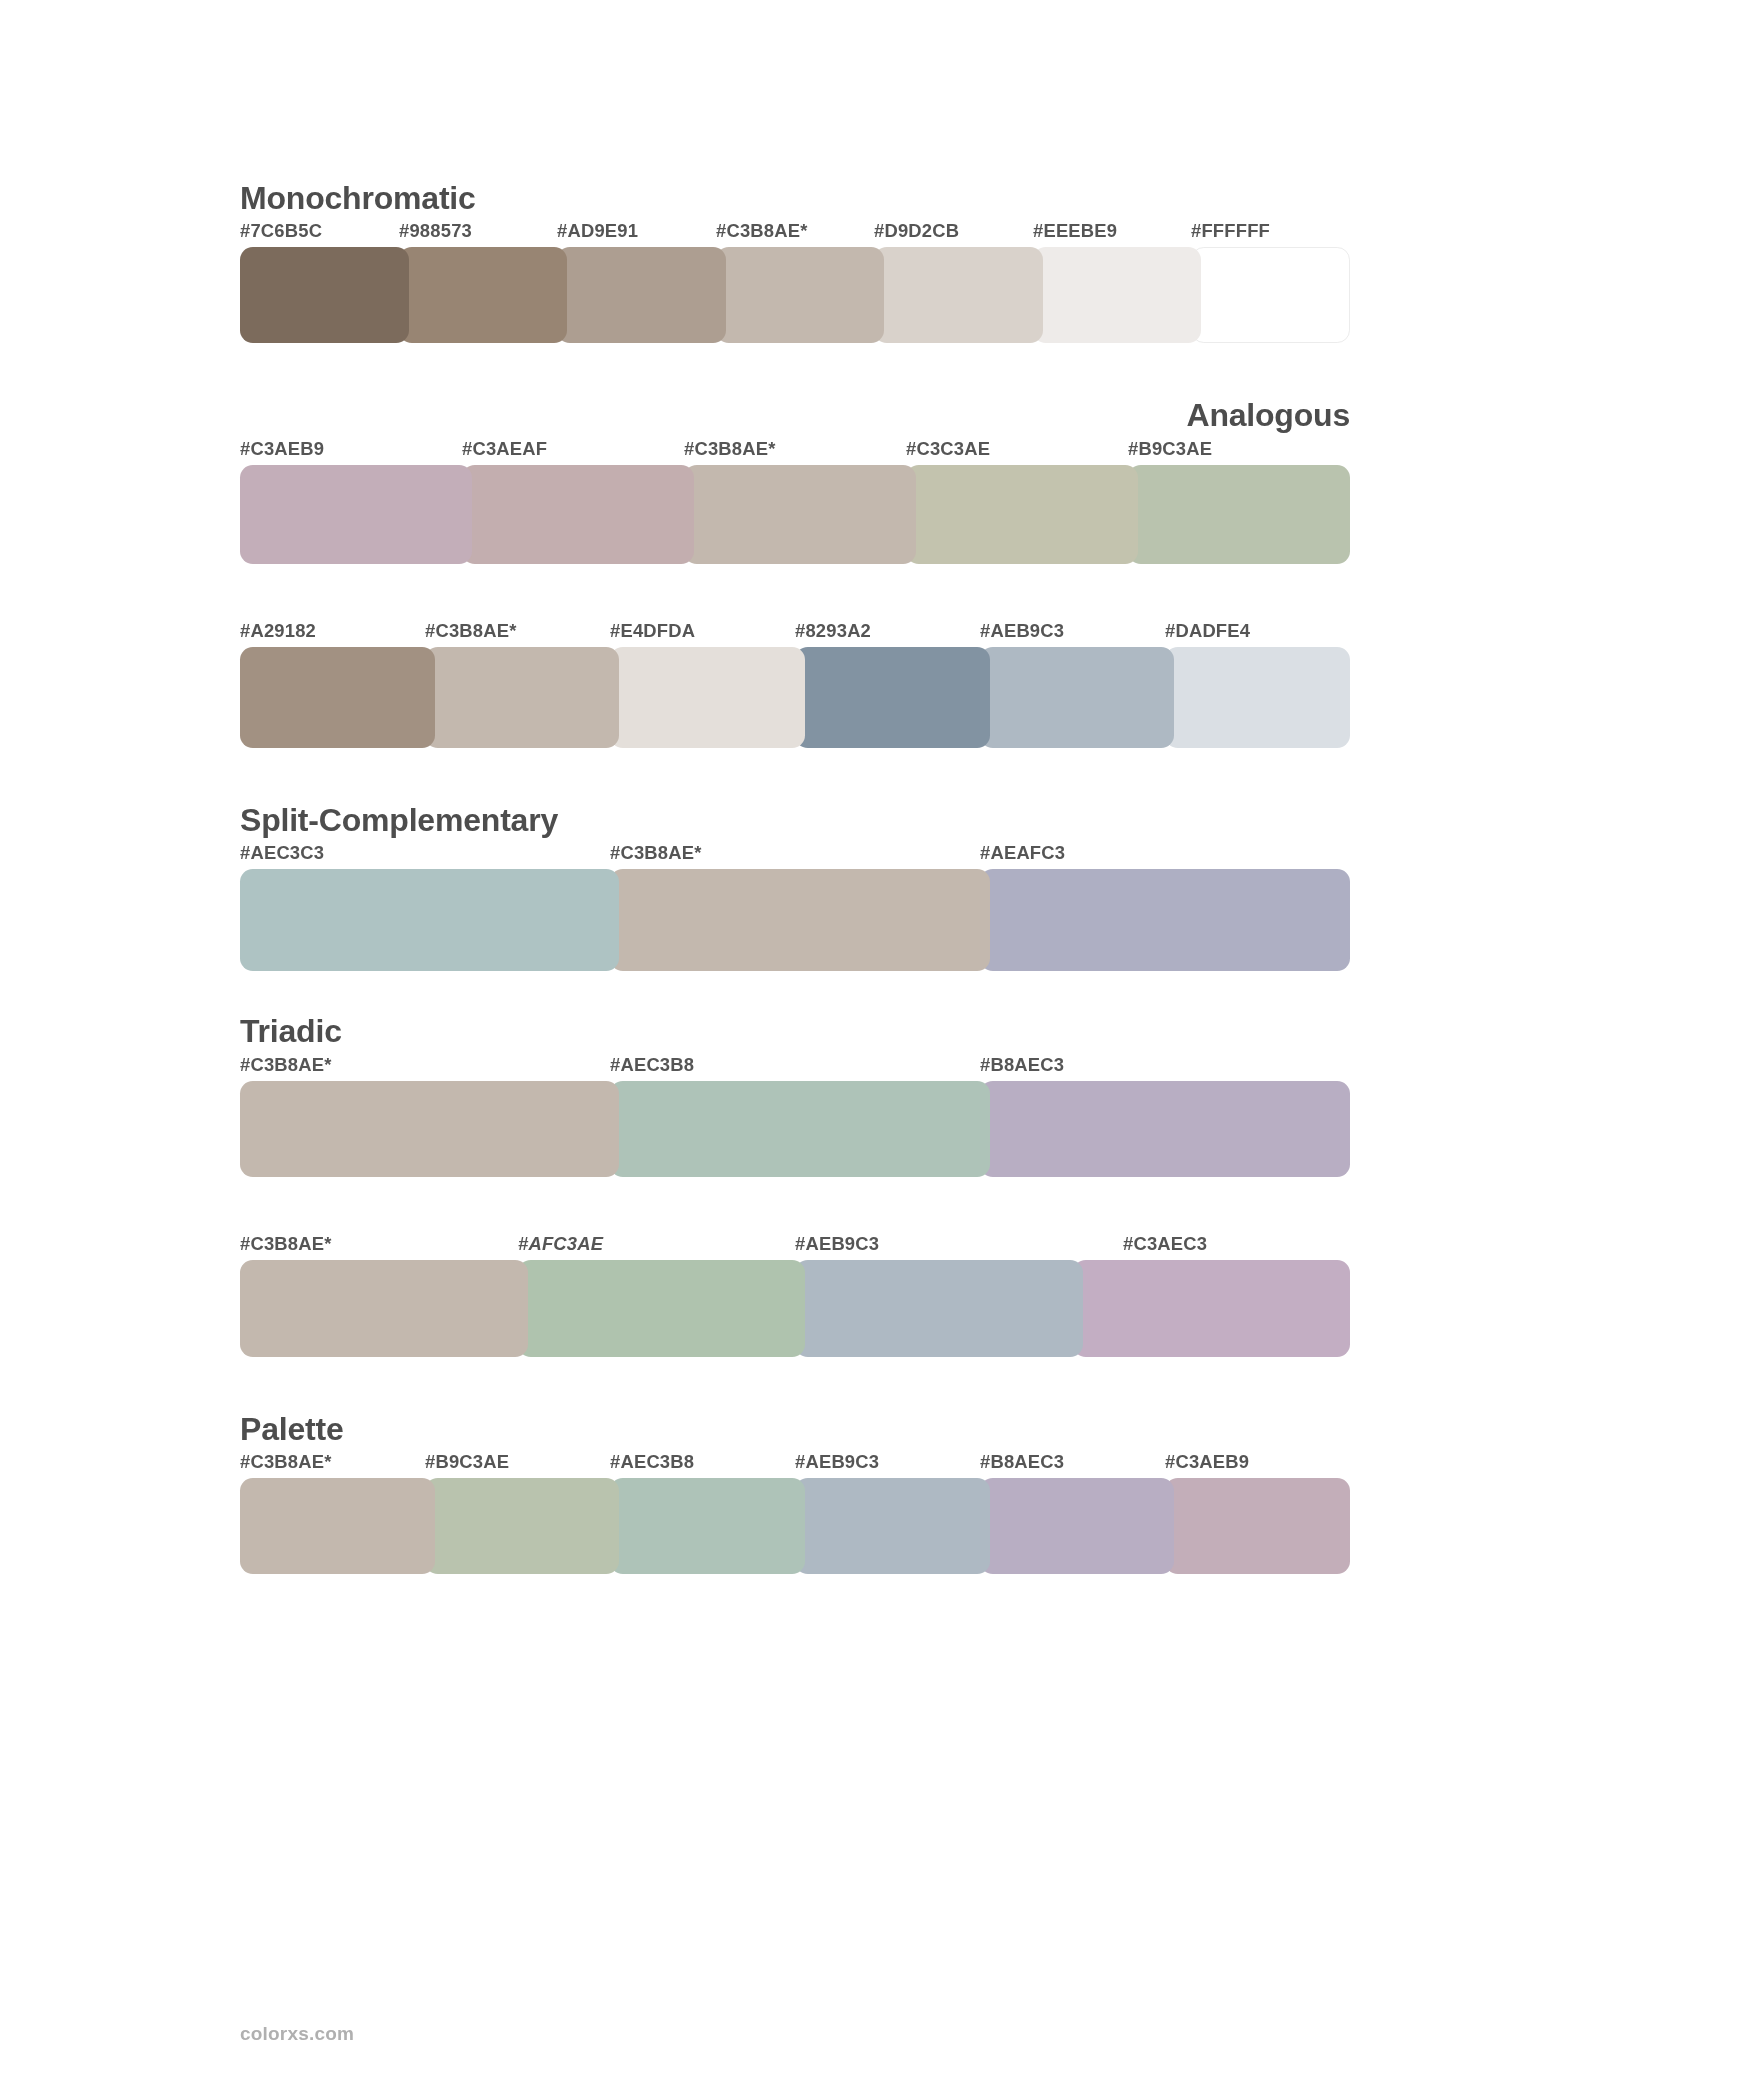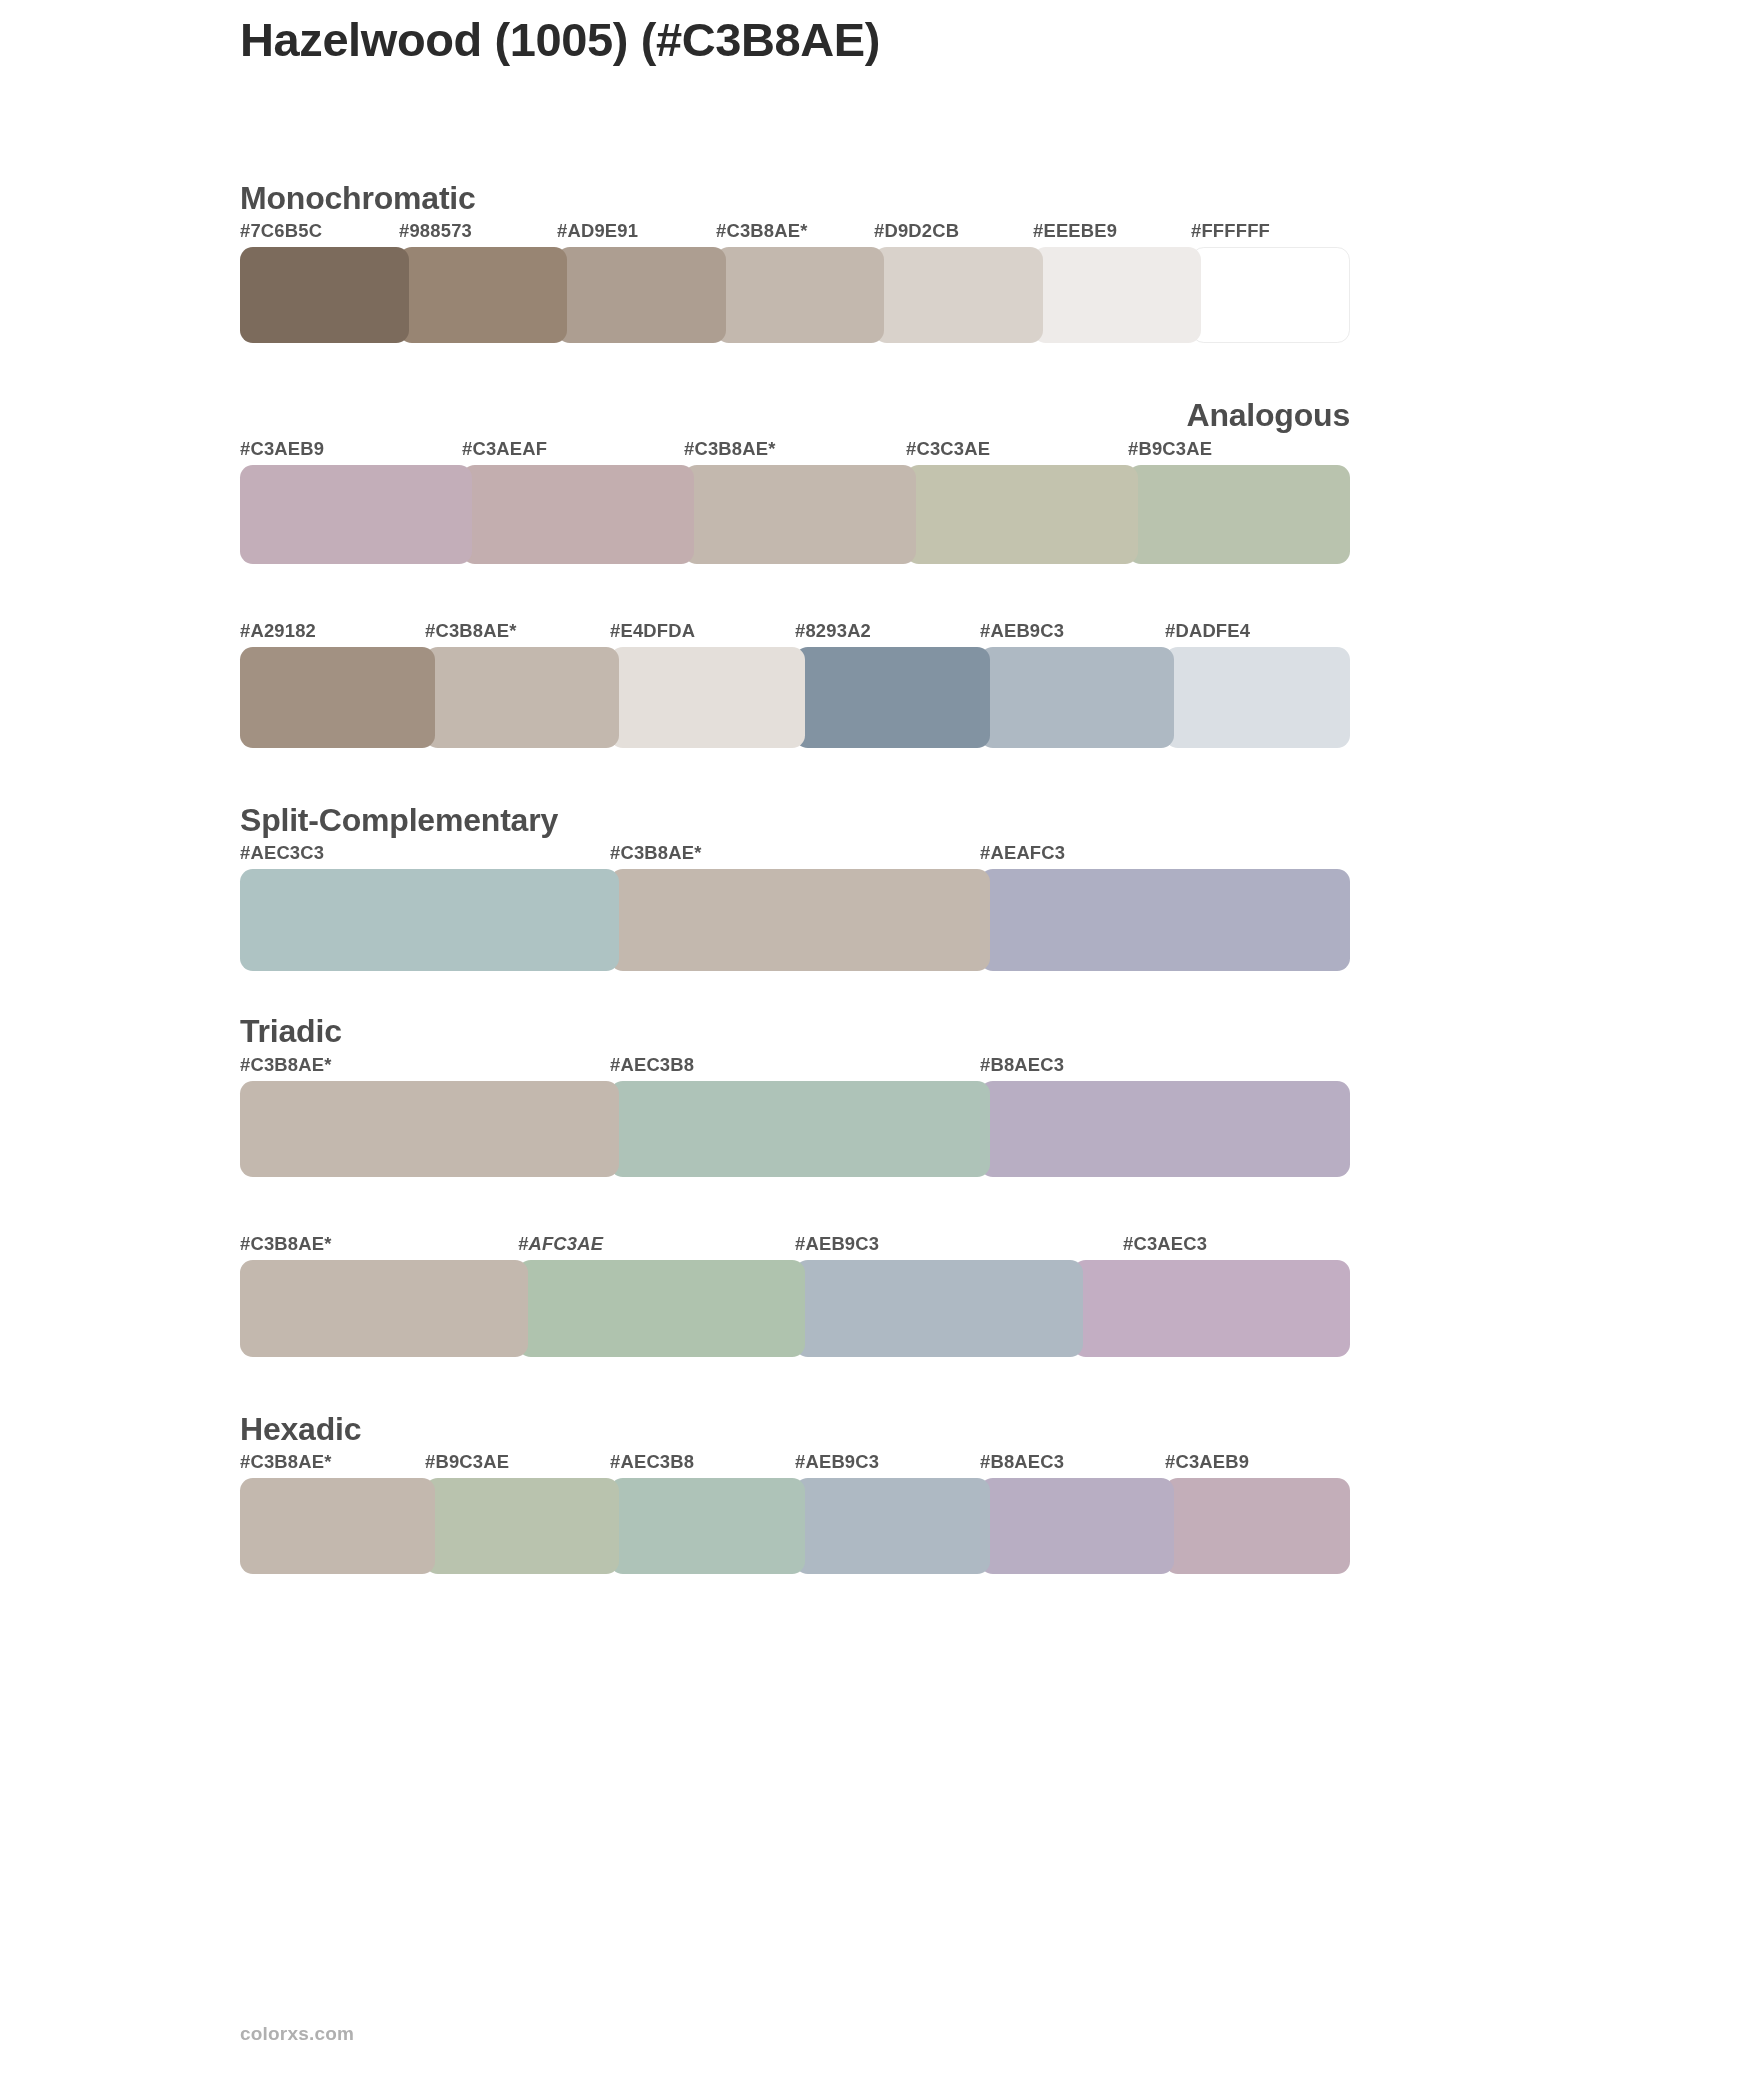--- a/index.html
+++ b/index.html
@@ -100,21 +100,20 @@
     color: #b0b0b0;
     letter-spacing: 0.2px;
   }
 </style>
 </head>
 <body>
 
 <div class="page">
 
   <div class="header">
-    <h1 class="page-title">Hazelwood (1005) (#C3B8AE)</h1>
   </div>
 
   <div class="sections" id="sections-container">
       <div class="section" style="margin-bottom: 56px;">
         <div class="section-title">Monochromatic</div>
         <div class="labels-row">
           <span class="swatch-label" style="left: 0px;">#7C6B5C</span>
           <span class="swatch-label" style="left: 159px;">#988573</span>
           <span class="swatch-label" style="left: 317px;">#AD9E91</span>
           <span class="swatch-label" style="left: 476px;">#C3B8AE*</span>
@@ -201,21 +200,21 @@
           <span class="swatch-label" style="left: 883px;">#C3AEC3</span>
         </div>
         <div class="swatch-row" style="height: 97px;">
           <div class="swatch" title="#C3B8AE*" style="left: 0px; width: 288px; height: 97px; background: rgb(195, 184, 174); z-index: 4;"></div>
           <div class="swatch" title="#AFC3AE" style="left: 278px; width: 287px; height: 97px; background: rgb(175, 195, 174); z-index: 3;"></div>
           <div class="swatch" title="#AEB9C3" style="left: 555px; width: 288px; height: 97px; background: rgb(174, 185, 195); z-index: 2;"></div>
           <div class="swatch" title="#C3AEC3" style="left: 833px; width: 277px; height: 97px; background: rgb(195, 174, 195); z-index: 1;"></div>
         </div>
       </div>
       <div class="section" style="margin-bottom: 56px;">
-        <div class="section-title">Hexadic</div>
+        <div class="section-title">Palette</div>
         <div class="labels-row">
           <span class="swatch-label" style="left: 0px;">#C3B8AE*</span>
           <span class="swatch-label" style="left: 185px;">#B9C3AE</span>
           <span class="swatch-label" style="left: 370px;">#AEC3B8</span>
           <span class="swatch-label" style="left: 555px;">#AEB9C3</span>
           <span class="swatch-label" style="left: 740px;">#B8AEC3</span>
           <span class="swatch-label" style="left: 925px;">#C3AEB9</span>
         </div>
         <div class="swatch-row" style="height: 96px;">
           <div class="swatch" title="#C3B8AE*" style="left: 0px; width: 195px; height: 96px; background: rgb(195, 184, 174); z-index: 6;"></div>

